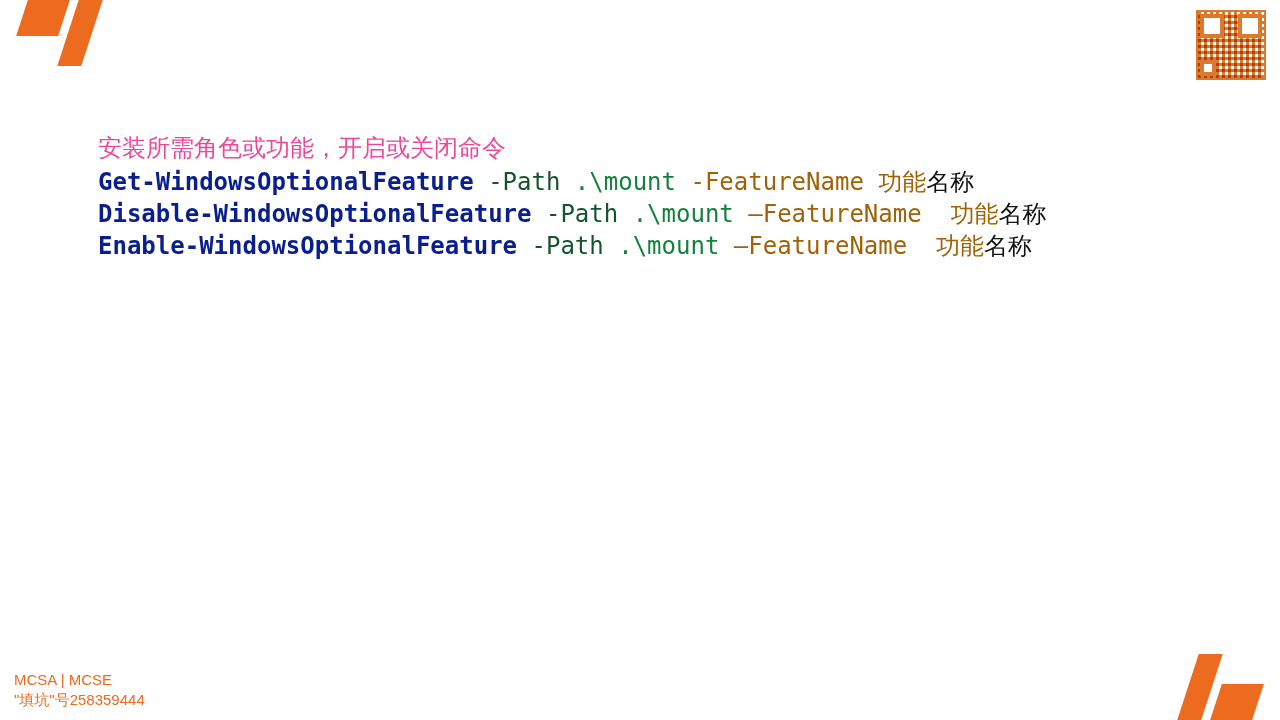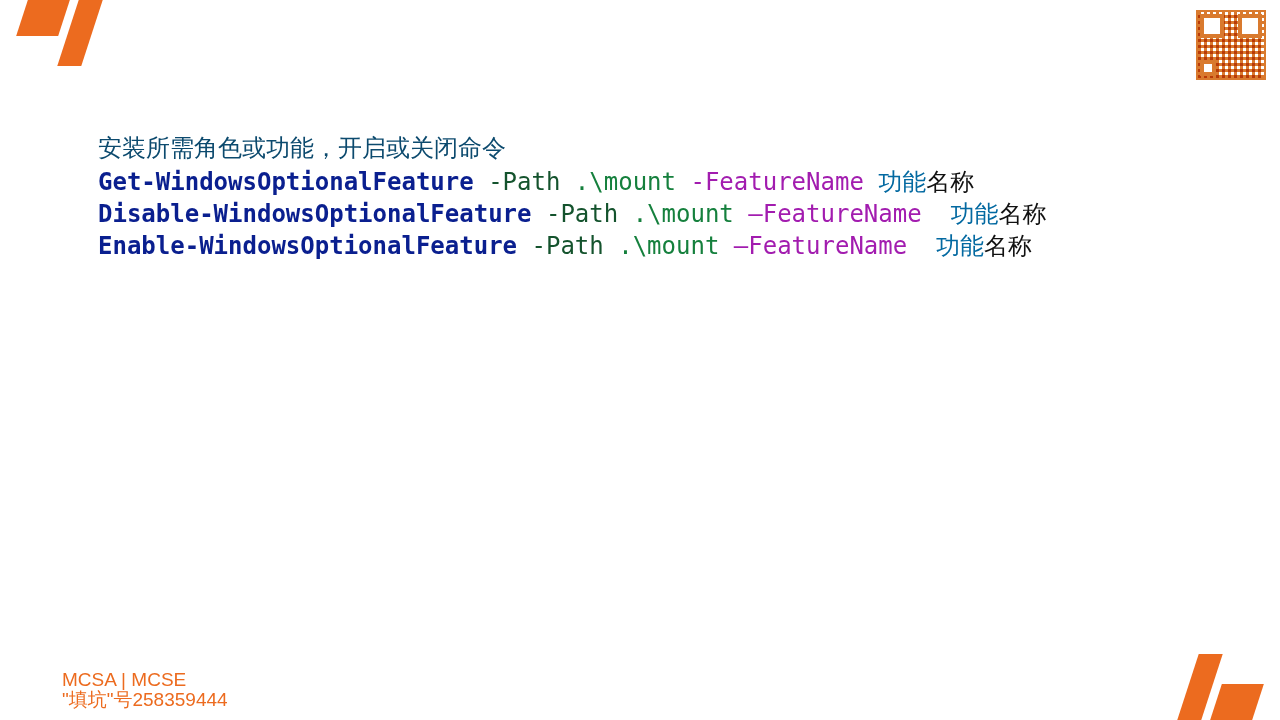--- a/index.html
+++ b/index.html
@@ -87,44 +87,43 @@
     background: #fff;
   }
   .content {
     position: absolute;
     top: 132px;
     left: 98px;
     font-size: 24px;
     line-height: 32px;
   }
   .heading {
-    color: #0c4a6e;
+    color: #ec4899;
     font-family: "Microsoft YaHei", sans-serif;
     margin-bottom: 2px;
   }
   .code-line {
     font-family: Consolas, monospace;
     white-space: pre;
   }
   .cmd   { color: #0a1f8f; font-weight: bold; }
   .flag  { color: #14532d; }
   .path  { color: #15803d; }
-  .param { color: #a21caf; }
-  .arg-blue  { color: #0369a1; text-align: right; }
+  .param { color: #a16207; }
+  .arg-blue  { color: #a16207; text-align: right; }
   .arg-black { color: #111111; }
   .section-gap { height: 30px; }
   .footer {
     position: absolute;
     left: 14px;
     bottom: 10px;
-    font-size: 19px;
+    font-size: 15px;
     line-height: 20px;
     color: #ec6b1f;
     font-family: "Microsoft YaHei", sans-serif;
-    margin-left: 48px;
   }
 </style>
 </head>
 <body>
 
 <div class="deco-top">
   <div class="bar1"></div>
   <div class="bar2"></div>
 </div>
 

